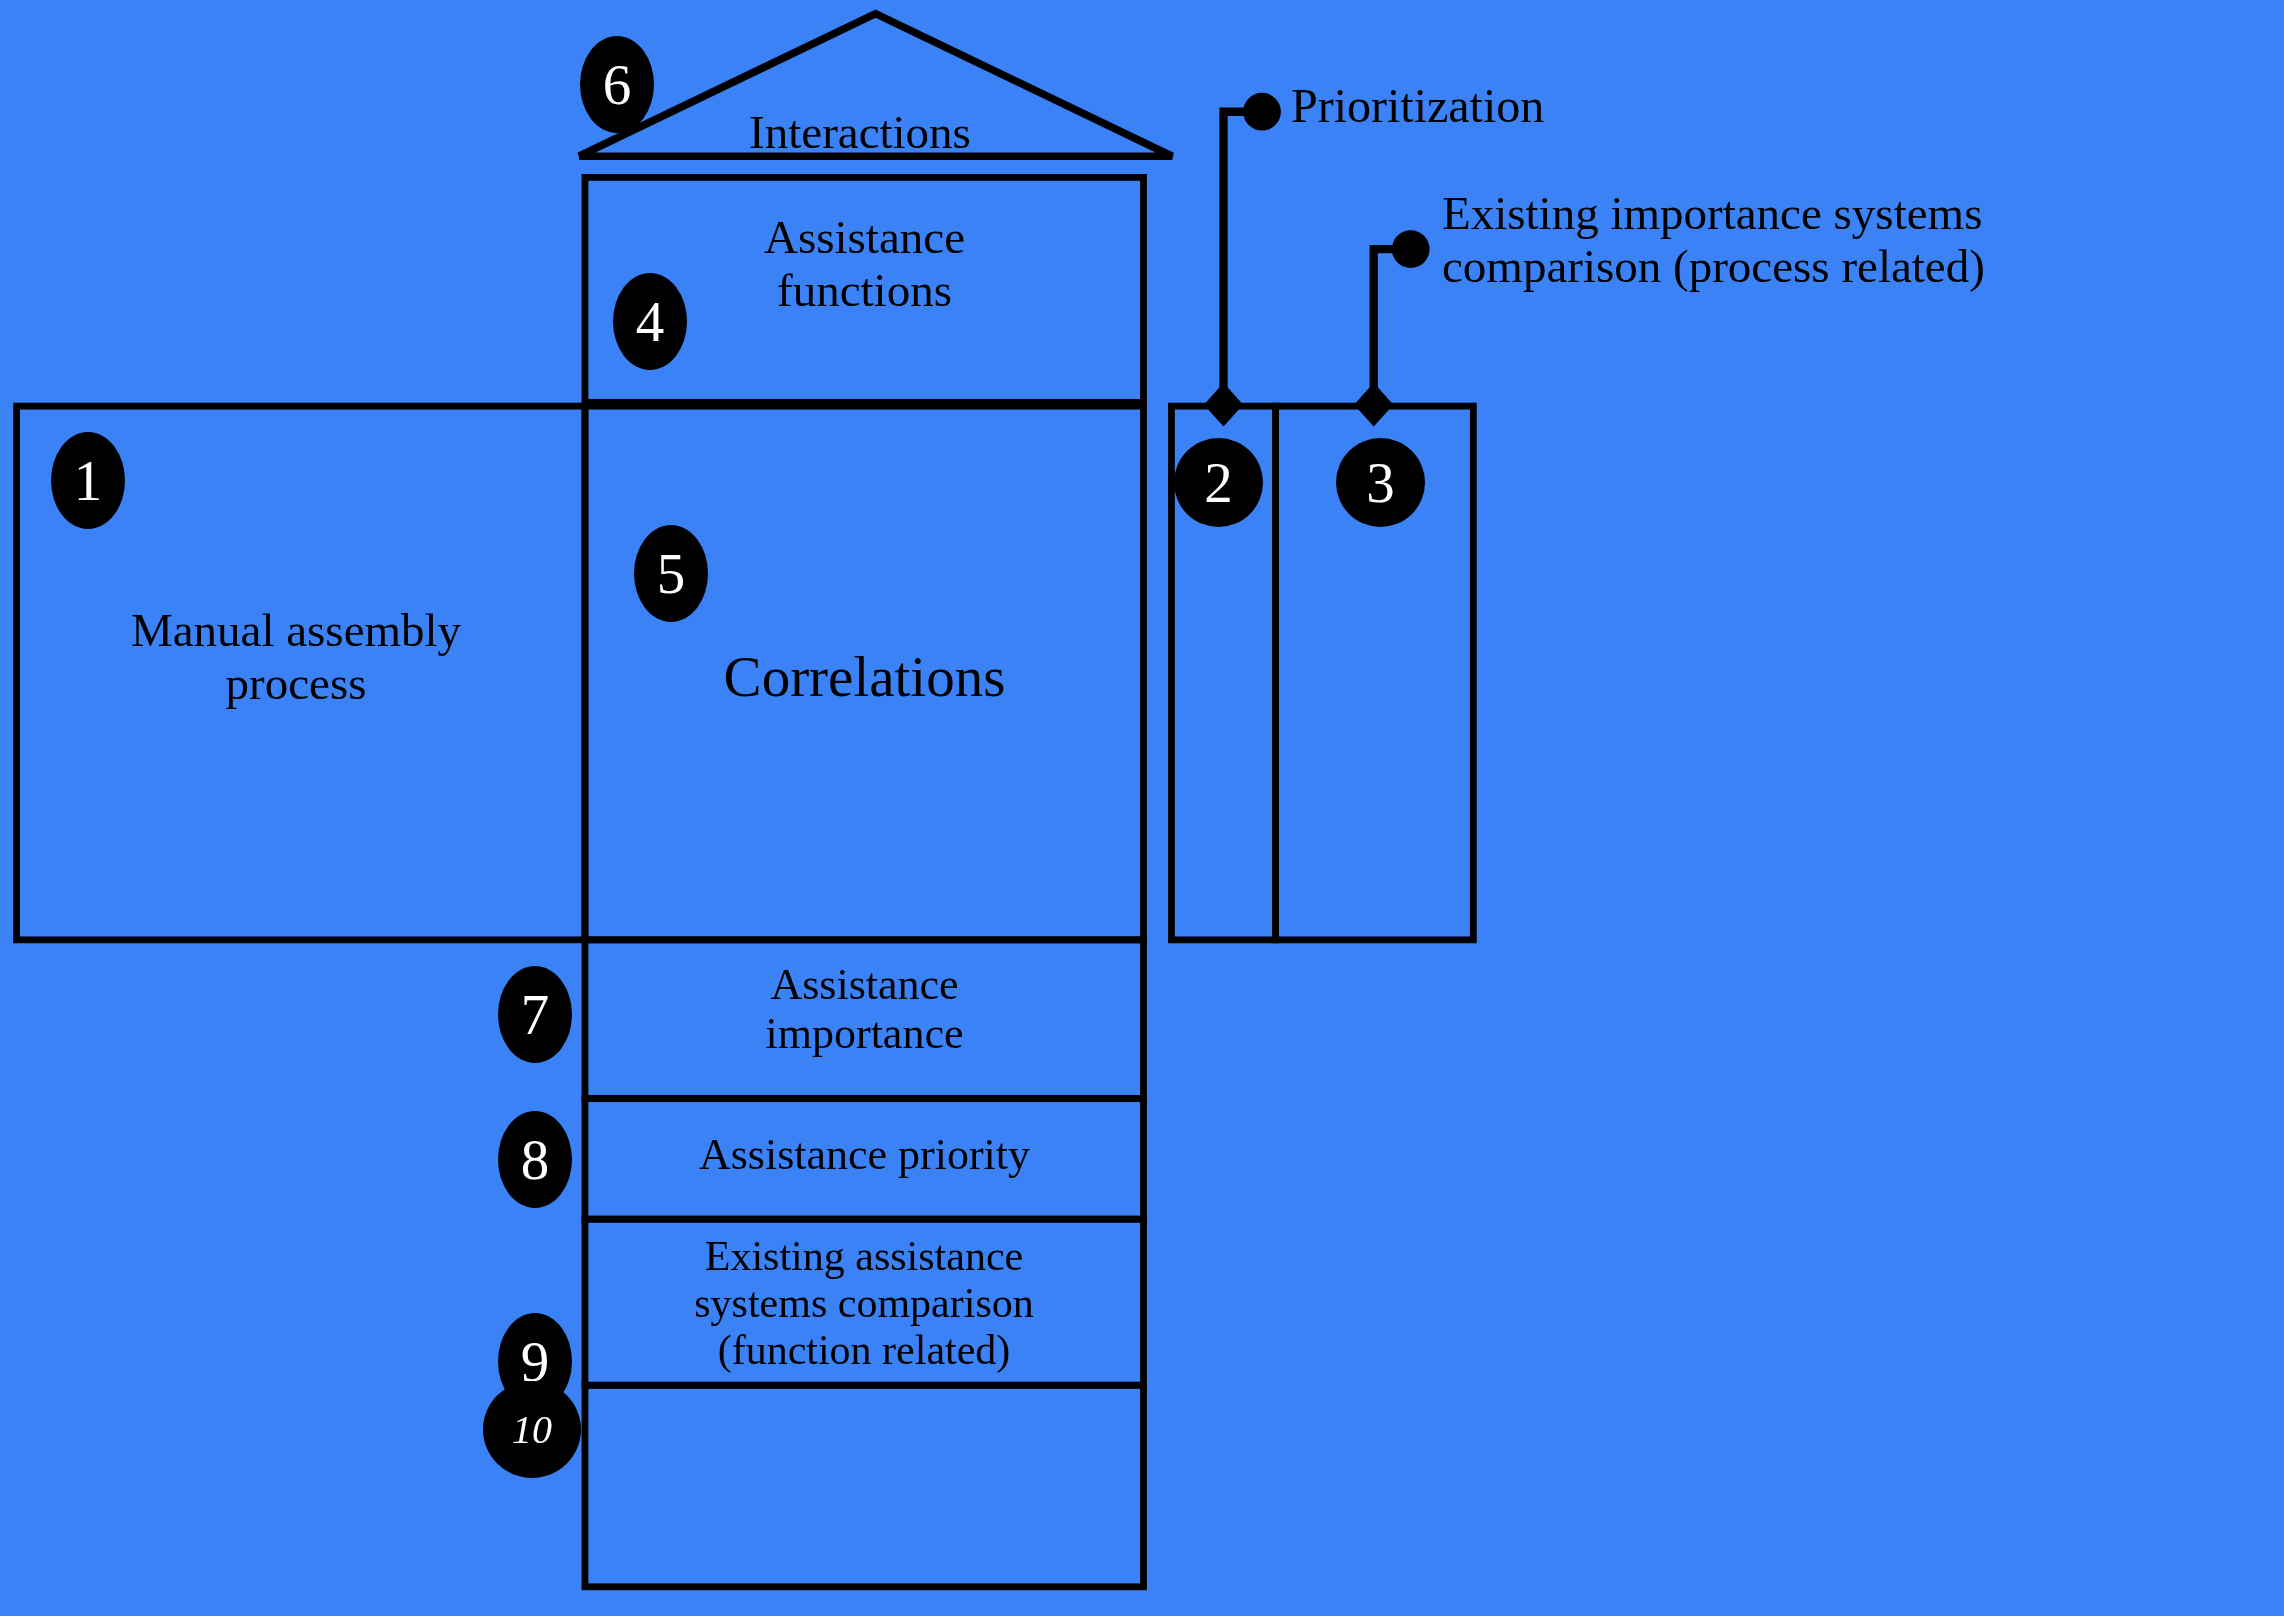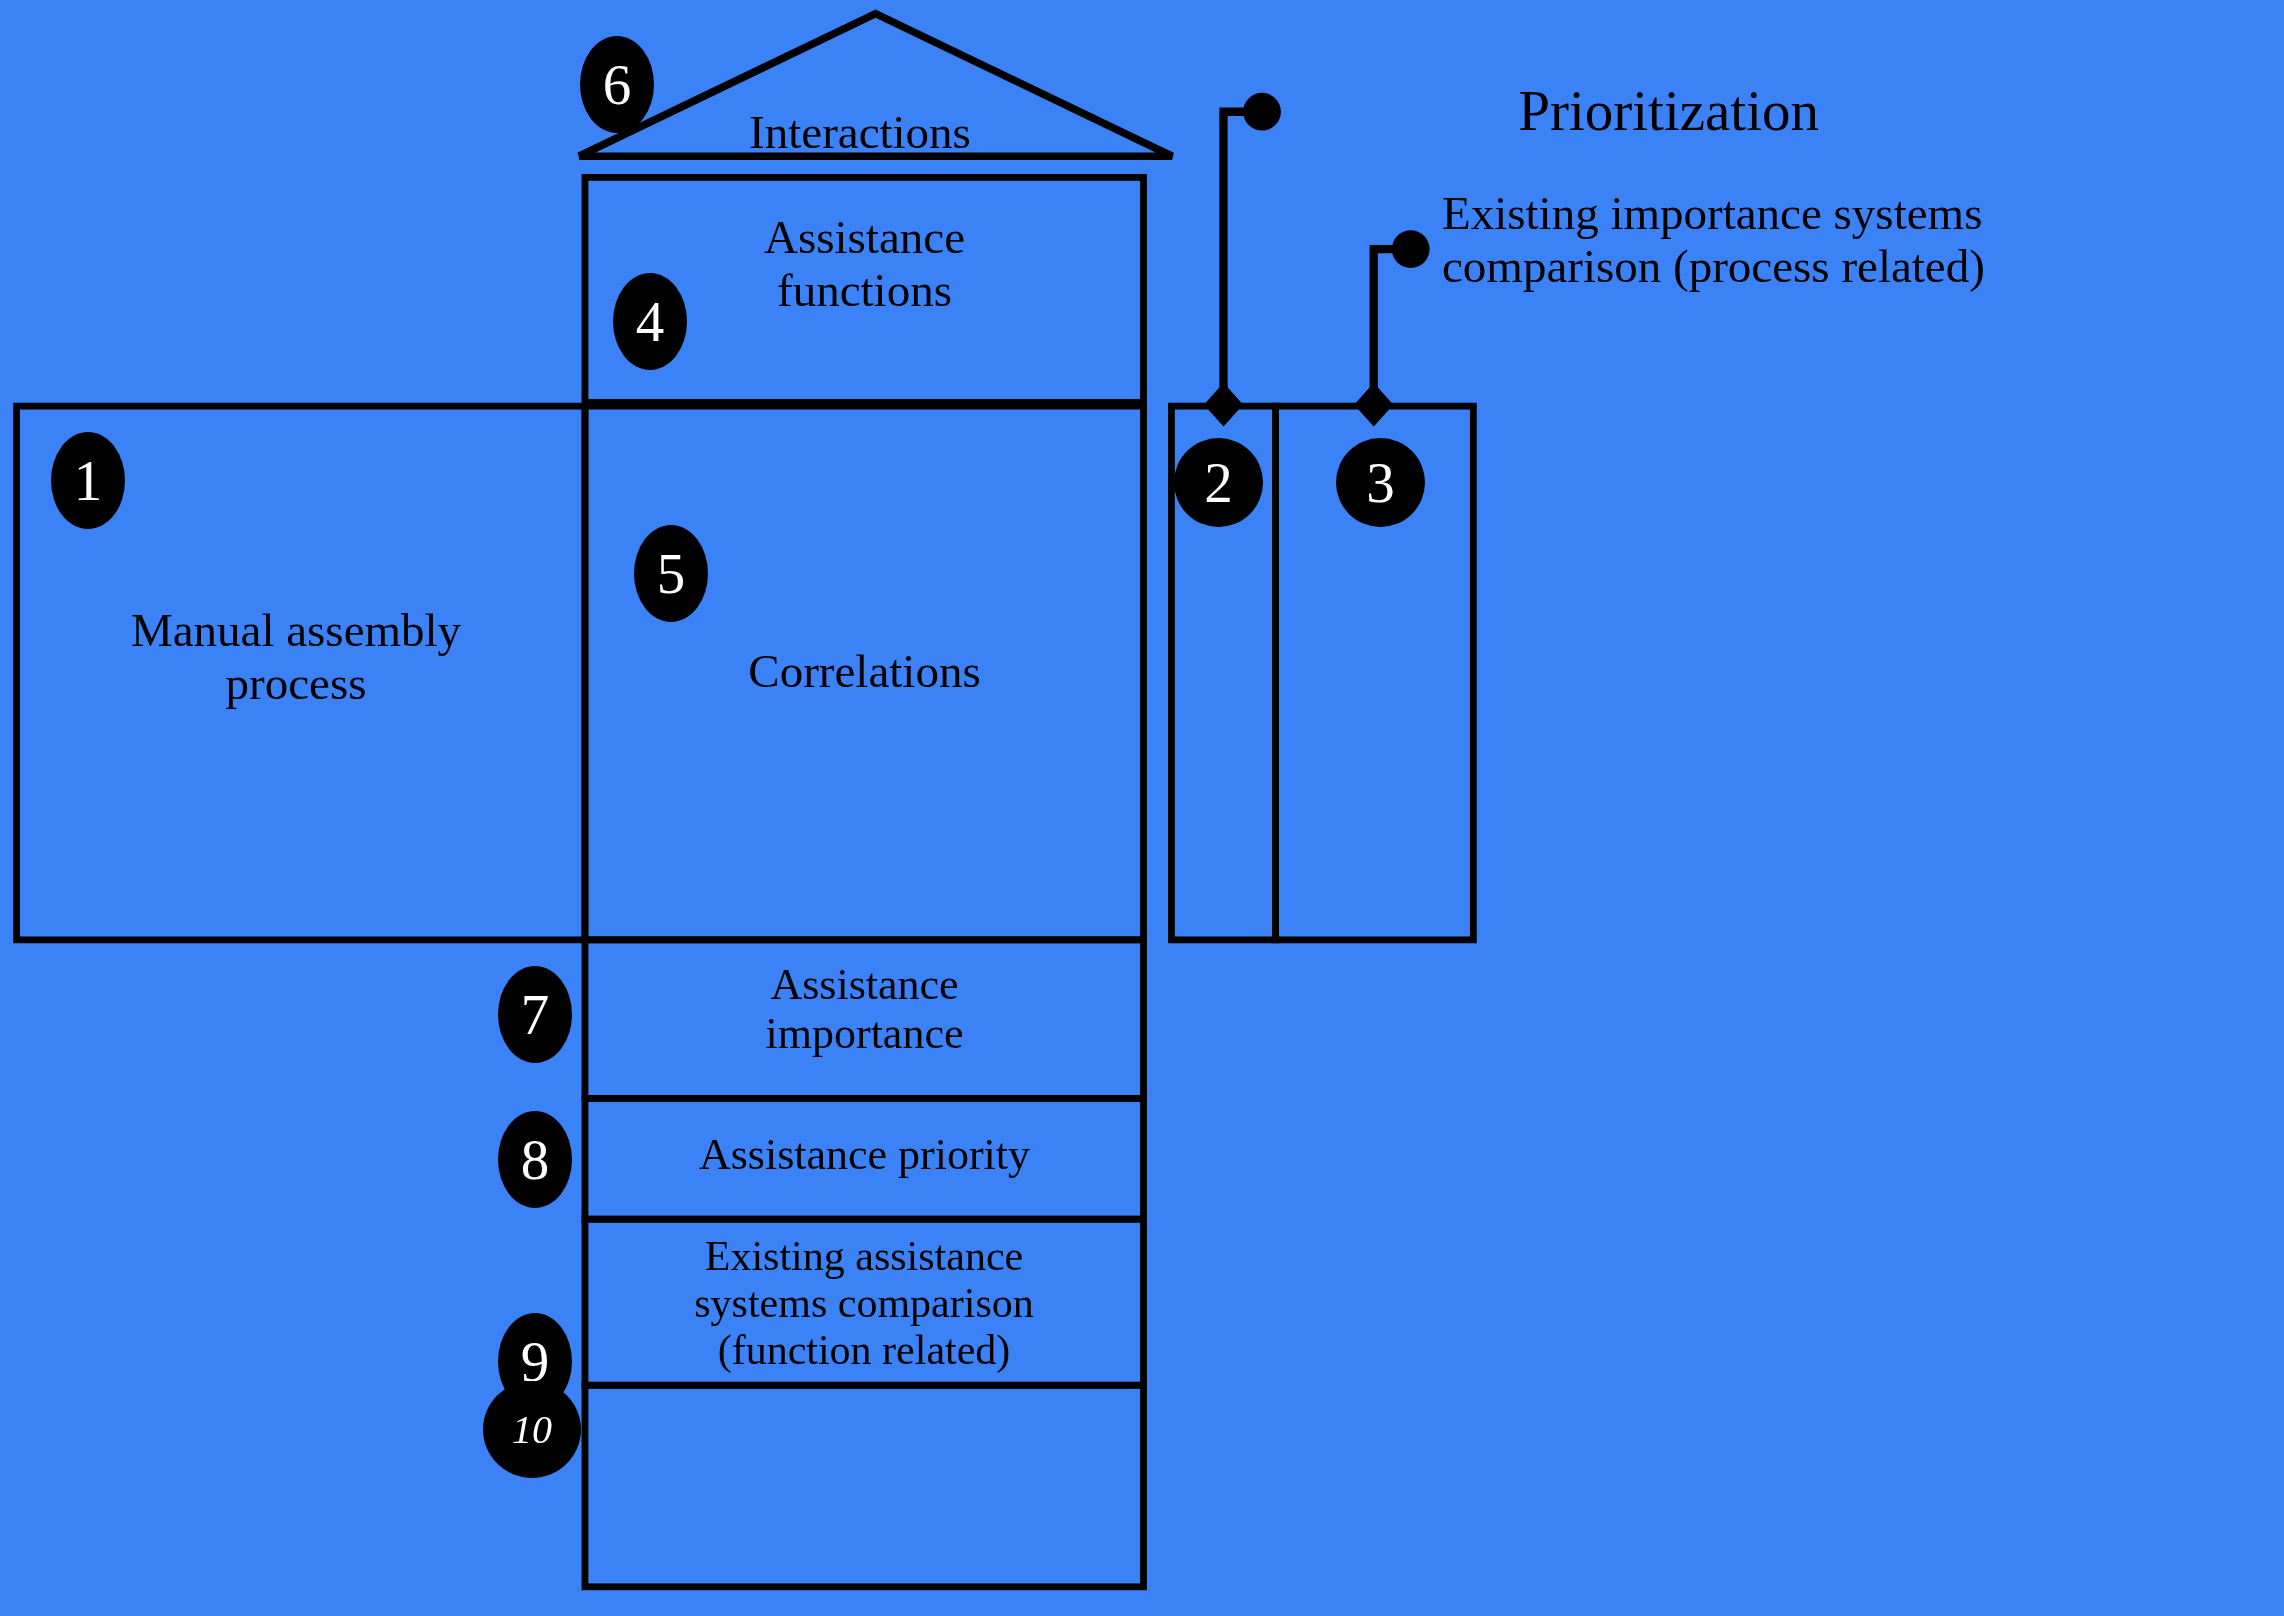--- a/index.html
+++ b/index.html
@@ -100,33 +100,33 @@
   </svg>
 
   <div class="txt" style="left:611px; top:106px; width:498px; font-size:47px;">Interactions</div>
 
   <div class="txt" style="left:604px; top:211px; width:521px; font-size:47px;">Assistance
 functions</div>
 
   <div class="txt" style="left:26px; top:604px; width:540px; font-size:47px;">Manual assembly
 process</div>
 
-  <div class="txt" style="left:604px; top:645px; width:521px; font-size:47px;">Correlations</div>
+  <div class="txt" style="left:604px; top:645px; width:521px; font-size:57px;">Correlations</div>
 
   <div class="txt" style="left:604px; top:960px; width:521px; font-size:44px;">Assistance
 importance</div>
 
   <div class="txt" style="left:604px; top:1130px; width:521px; font-size:44px;">Assistance priority</div>
 
   <div class="txt" style="left:596px; top:1233px; width:536px; font-size:42px;">Existing assistance
 systems comparison
 (function related)</div>
 
 
-  <div class="txt" style="left:1291px; top:79px; width:528px; font-size:57px; text-align:right;">Prioritization</div>
+  <div class="txt" style="left:1291px; top:79px; width:528px; font-size:48px; text-align:left;">Prioritization</div>
 
   <div class="txt" style="left:1442px; top:187px; width:830px; font-size:47px; text-align:left;">Existing importance systems
 comparison (process related)</div>
 
   <div class="badge" style="left:580px; top:36px; width:74px; height:97px; font-size:57px;">6</div>
 
   <div class="badge" style="left:613px; top:273px; width:74px; height:97px; font-size:57px;">4</div>
 
   <div class="badge" style="left:51px; top:432px; width:74px; height:97px; font-size:57px;">1</div>
 

